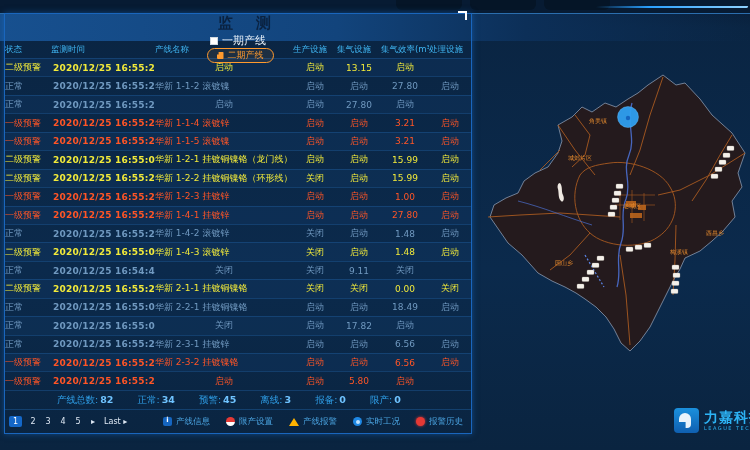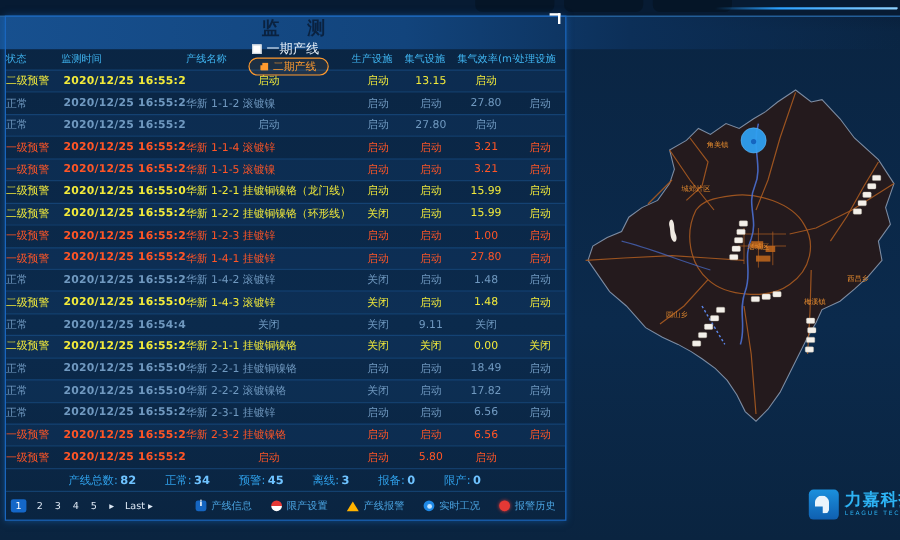--- a/index.html
+++ b/index.html
@@ -252,21 +252,20 @@
           <span class="c-time cell-time">2020/12/25 16:55:04</span>
           <span>华新 2-2-1 挂镀铜镍铬</span>
           <span class="c-center">启动</span>
           <span class="c-center">启动</span>
           <span class="c-center">18.49</span>
           <span class="c-center">启动</span>
         </div>
         <div class="row grid ok">
           <span class="c-status">正常</span>
           <span class="c-time cell-time">2020/12/25 16:55:04</span>
-          <span>华新 2-2-2 滚镀镍铬</span>
           <span class="c-center">关闭</span>
           <span class="c-center">启动</span>
           <span class="c-center">17.82</span>
           <span class="c-center">启动</span>
         </div>
         <div class="row grid ok">
           <span class="c-status">正常</span>
           <span class="c-time cell-time">2020/12/25 16:55:24</span>
           <span>华新 2-3-1 挂镀锌</span>
           <span class="c-center">启动</span>

